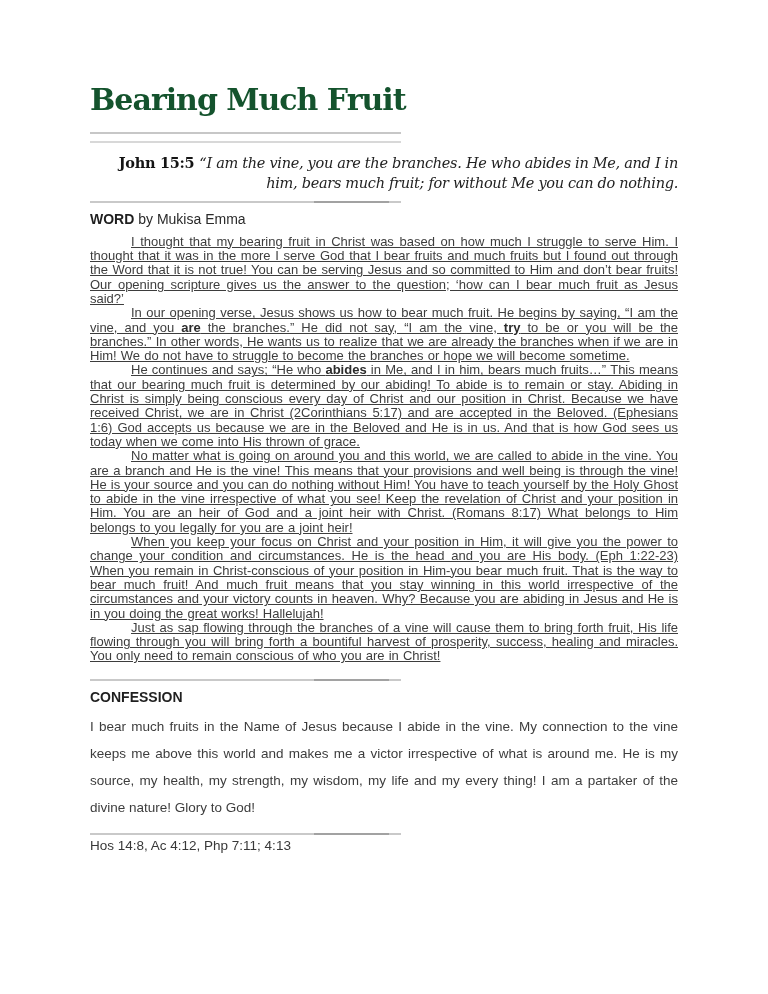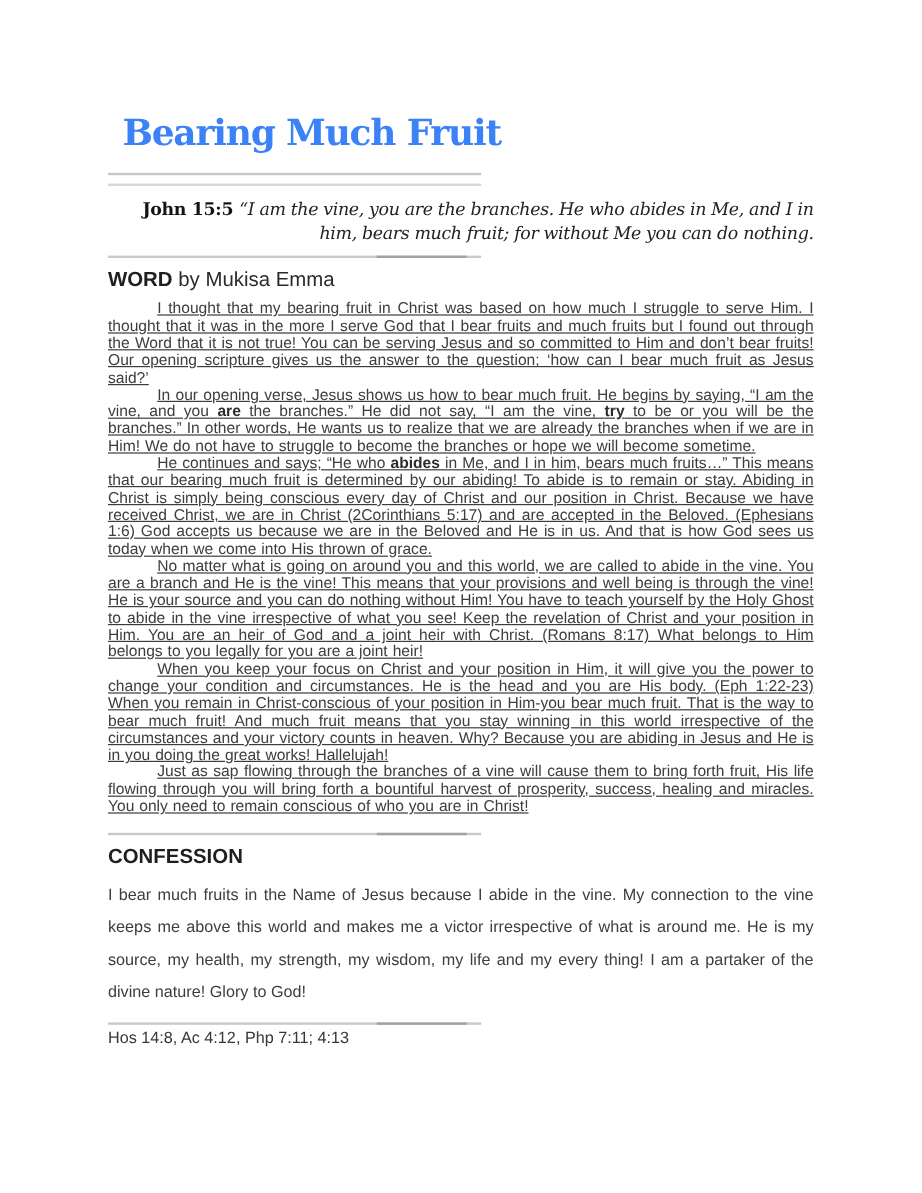--- a/index.html
+++ b/index.html
@@ -11,27 +11,27 @@
     position: relative;
     width: 768px;
     height: 994px;
     background: #ffffff;
     box-sizing: border-box;
     padding: 85px 90px 0 90px;
     overflow: hidden;
     font-family: "Liberation Sans", "DejaVu Sans", sans-serif;
   }
   .doc-title {
-    margin: 12px;
+    margin: 0;
     font-family: "DejaVu Serif", "Liberation Serif", serif;
     font-weight: 600;
     font-size: 30px;
     line-height: 1.0;
     letter-spacing: -1px;
-    color: #3b82f6;
+    color: #14532d;
   }
   
   .divider-double {
     width: 311px;
     margin-top: 17px;
   }
   .divider-double .rule-line {
     height: 2px;
     background: #c7c7c7;
     margin-bottom: 7px;
@@ -72,21 +72,21 @@
     font-style: normal;
     margin-right: 5px;
     color: #141414;
   }
   .verse i {
     font-style: italic;
   }
   
   .section-heading {
     margin: 8px 0 0 0;
-    font-size: 17px;
+    font-size: 14px;
     line-height: 1.2;
     font-weight: bold;
     color: #1f1f1f;
   }
   .section-heading .byline {
     font-weight: normal;
     color: #2a2a2a;
   }
   
   .word-paragraphs {

